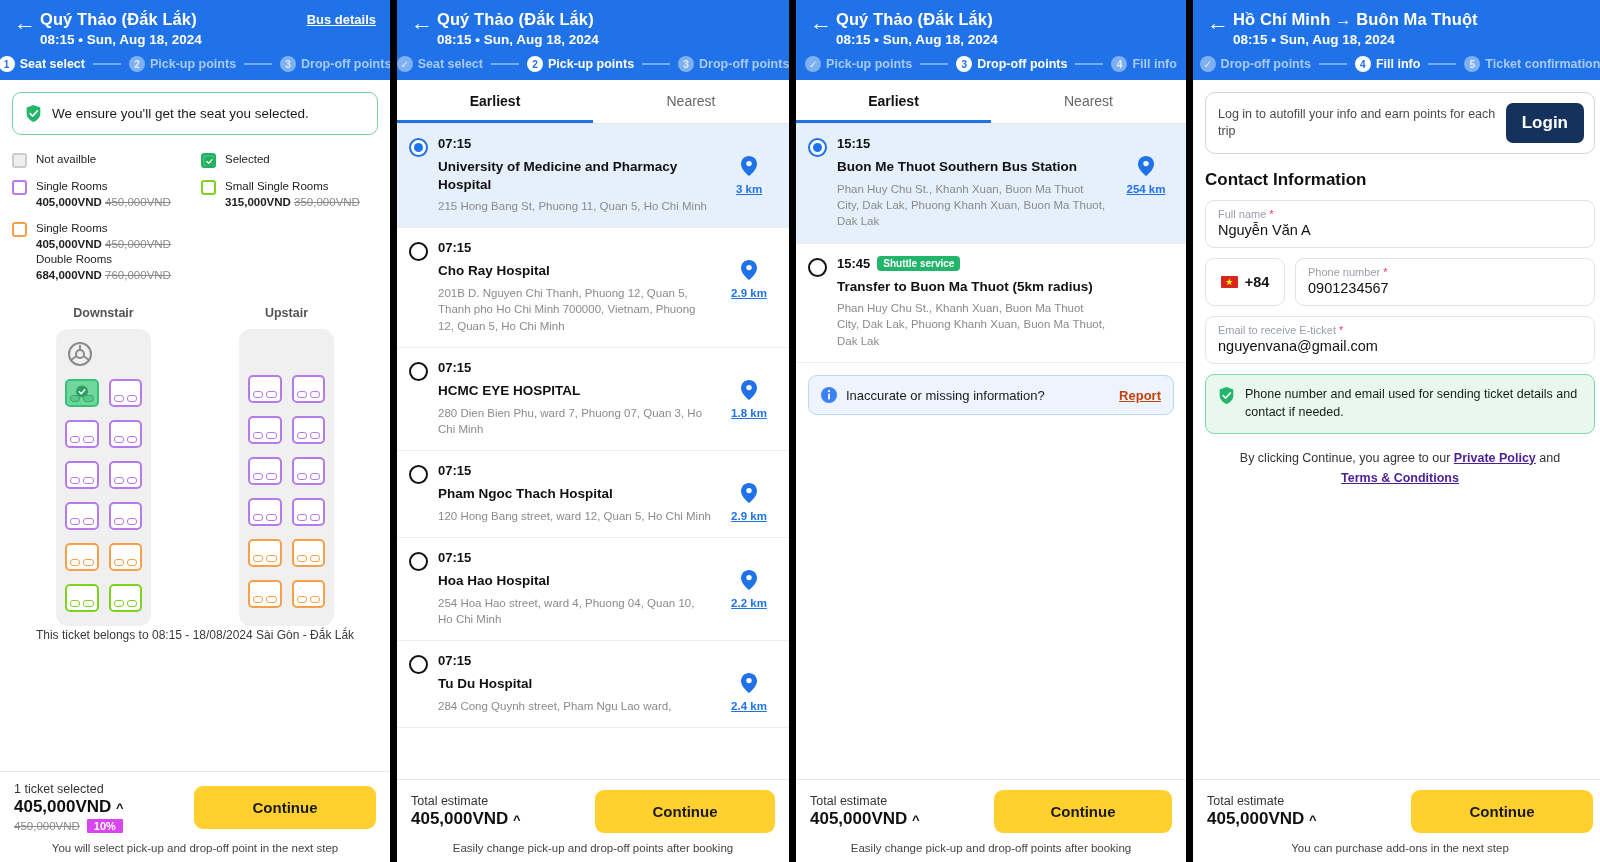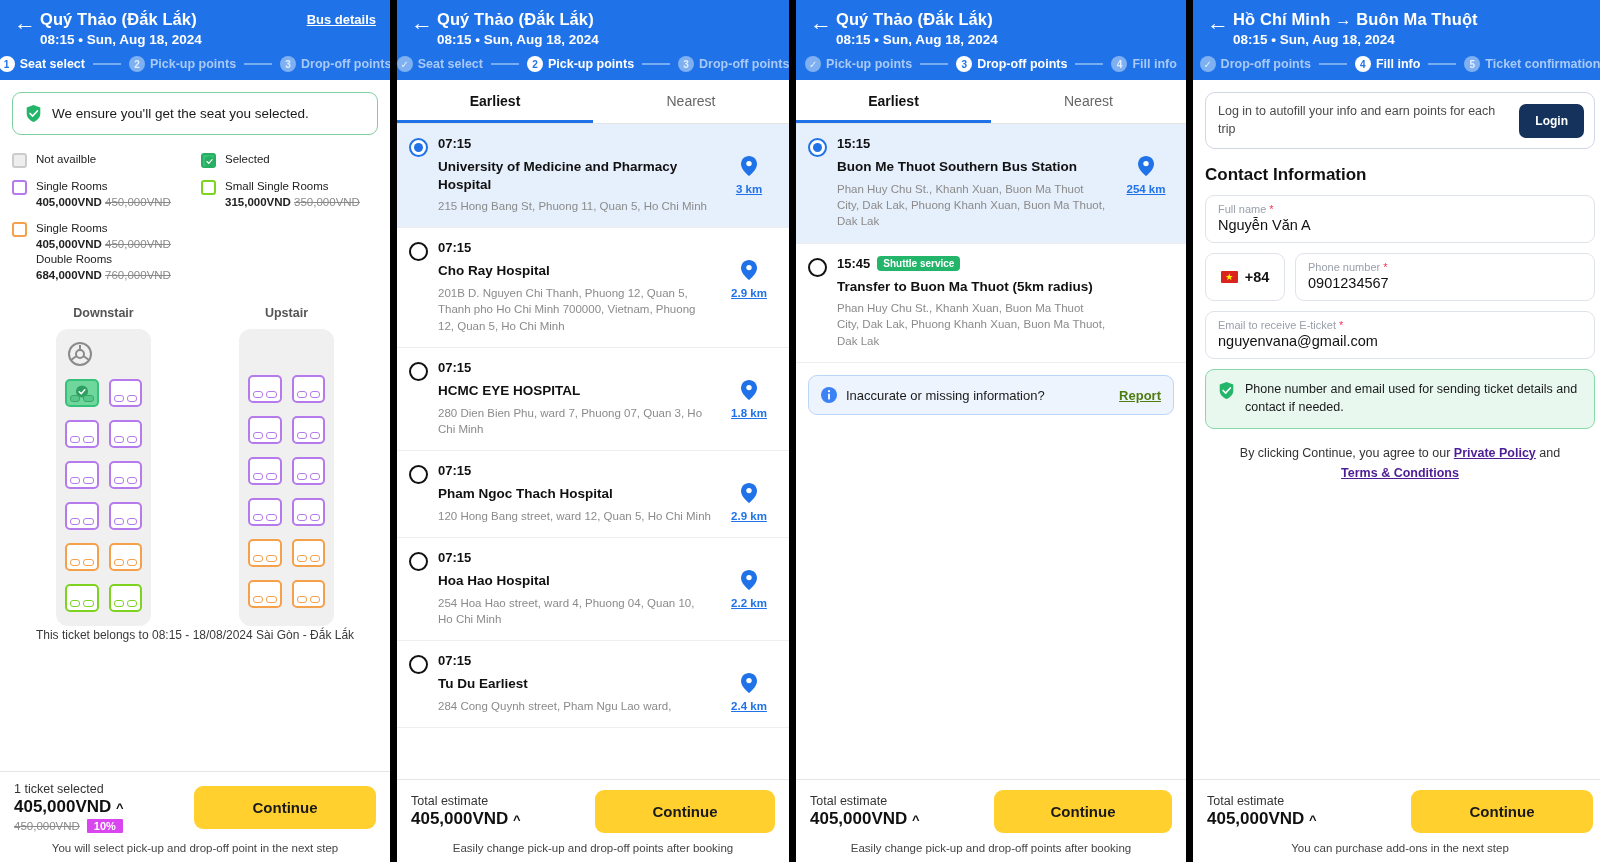--- a/index.html
+++ b/index.html
@@ -106,28 +106,28 @@
   .ptime { font-size:13px; font-weight:bold; color:#111; display:flex; align-items:center; gap:7px; }
   .shuttle { background:#23b66a; color:#fff; font-size:10px; font-weight:bold; padding:2px 6px; border-radius:4px; }
   .pname { font-size:13.5px; font-weight:bold; color:#111; margin-top:7px; line-height:1.3; }
   .paddr { font-size:11.5px; color:#8b8b8b; margin-top:5px; line-height:1.42; }
   .pdist { flex:0 0 56px; text-align:center; padding-top:20px; }
   .pin { display:block; margin:0 auto 3px auto; }
   .pdist span { font-size:11.5px; color:#1f72e8; text-decoration:underline; font-weight:bold; }
 
   .report { margin:12px; border:1px solid #bcd6f7; background:#eef4fd; border-radius:9px; padding:11px 12px; display:flex; align-items:center; gap:9px; }
   .report-txt { flex:1; font-size:13px; color:#1a1a1a; }
-  .report-link { font-size:13px; color:#4d7c0f; font-weight:bold; text-decoration:underline; cursor:pointer; }
+  .report-link { font-size:13px; color:#c2410c; font-weight:bold; text-decoration:underline; cursor:pointer; }
   .infoi { width:16px; height:16px; flex:0 0 16px; }
 
   
   .p4body { padding:12px; }
   .loginbox { border:1px solid #cfd6e4; border-radius:10px; padding:10px 10px 10px 12px; display:flex; align-items:center; gap:10px; }
   .loginbox p { font-size:12.5px; color:#4a4a4a; line-height:1.4; flex:1; }
-  .loginbtn { background:#15325c; color:#fff; font-size:12px; font-weight:bold; border:none; border-radius:7px; padding:10px 16px; cursor:pointer; font-family:inherit;text-align:center; }
+  .loginbtn { background:#15325c; color:#fff; font-size:17px; font-weight:bold; border:none; border-radius:7px; padding:10px 16px; cursor:pointer; font-family:inherit;text-align:center; }
   .sec-title { font-size:17px; font-weight:bold; color:#111; margin:16px 0 10px 0; }
   .field { border:1px solid #dfe3ea; border-radius:9px; padding:7px 12px 9px 12px; margin-bottom:10px; background:#fff; }
   .flabel { font-size:11px; color:#9aa0ab; }
   .req { color:#f5365c; }
   .fval { font-size:14.5px; color:#111; margin-top:2px; }
   .frow { display:flex; gap:10px; margin-bottom:10px; }
   .ccode { border:1px solid #dfe3ea; border-radius:9px; display:flex; align-items:center; gap:7px; padding:0 14px; flex:0 0 80px; justify-content:center; }
   .flag { width:17px; height:12px; display:inline-block; background:#da251d; position:relative; border-radius:1px; }
   .flag:after { content:"★"; position:absolute; inset:0; color:#ff0; font-size:9px; line-height:12px; text-align:center; }
   .ccode span { font-size:14.5px; font-weight:bold; color:#111; }
@@ -562,21 +562,21 @@
           <span>2.2 km</span>
         </div>
       </div>
 
       <div class="pitem">
         <span class="radio"></span>
         <div class="pmain">
           <div class="ptime">
               <span>07:15</span>
             </div>
-          <div class="pname">Tu Du Earliest</div>
+          <div class="pname">Tu Du Hospital</div>
           <div class="paddr">284 Cong Quynh street, Pham Ngu Lao ward,</div>
         </div>
         <div class="pdist">
           <svg class="pin" width="16" height="20" viewBox="0 0 16 20">
               <path d="M8 0 C3.6 0 0 3.6 0 8 c0 6 8 12 8 12 s8-6 8-12 c0-4.4-3.6-8-8-8z" fill="#1f72e8"></path>
               <circle cx="8" cy="7.6" r="2.7" fill="#fff"></circle>
             </svg>
           <span>2.4 km</span>
         </div>
       </div>

